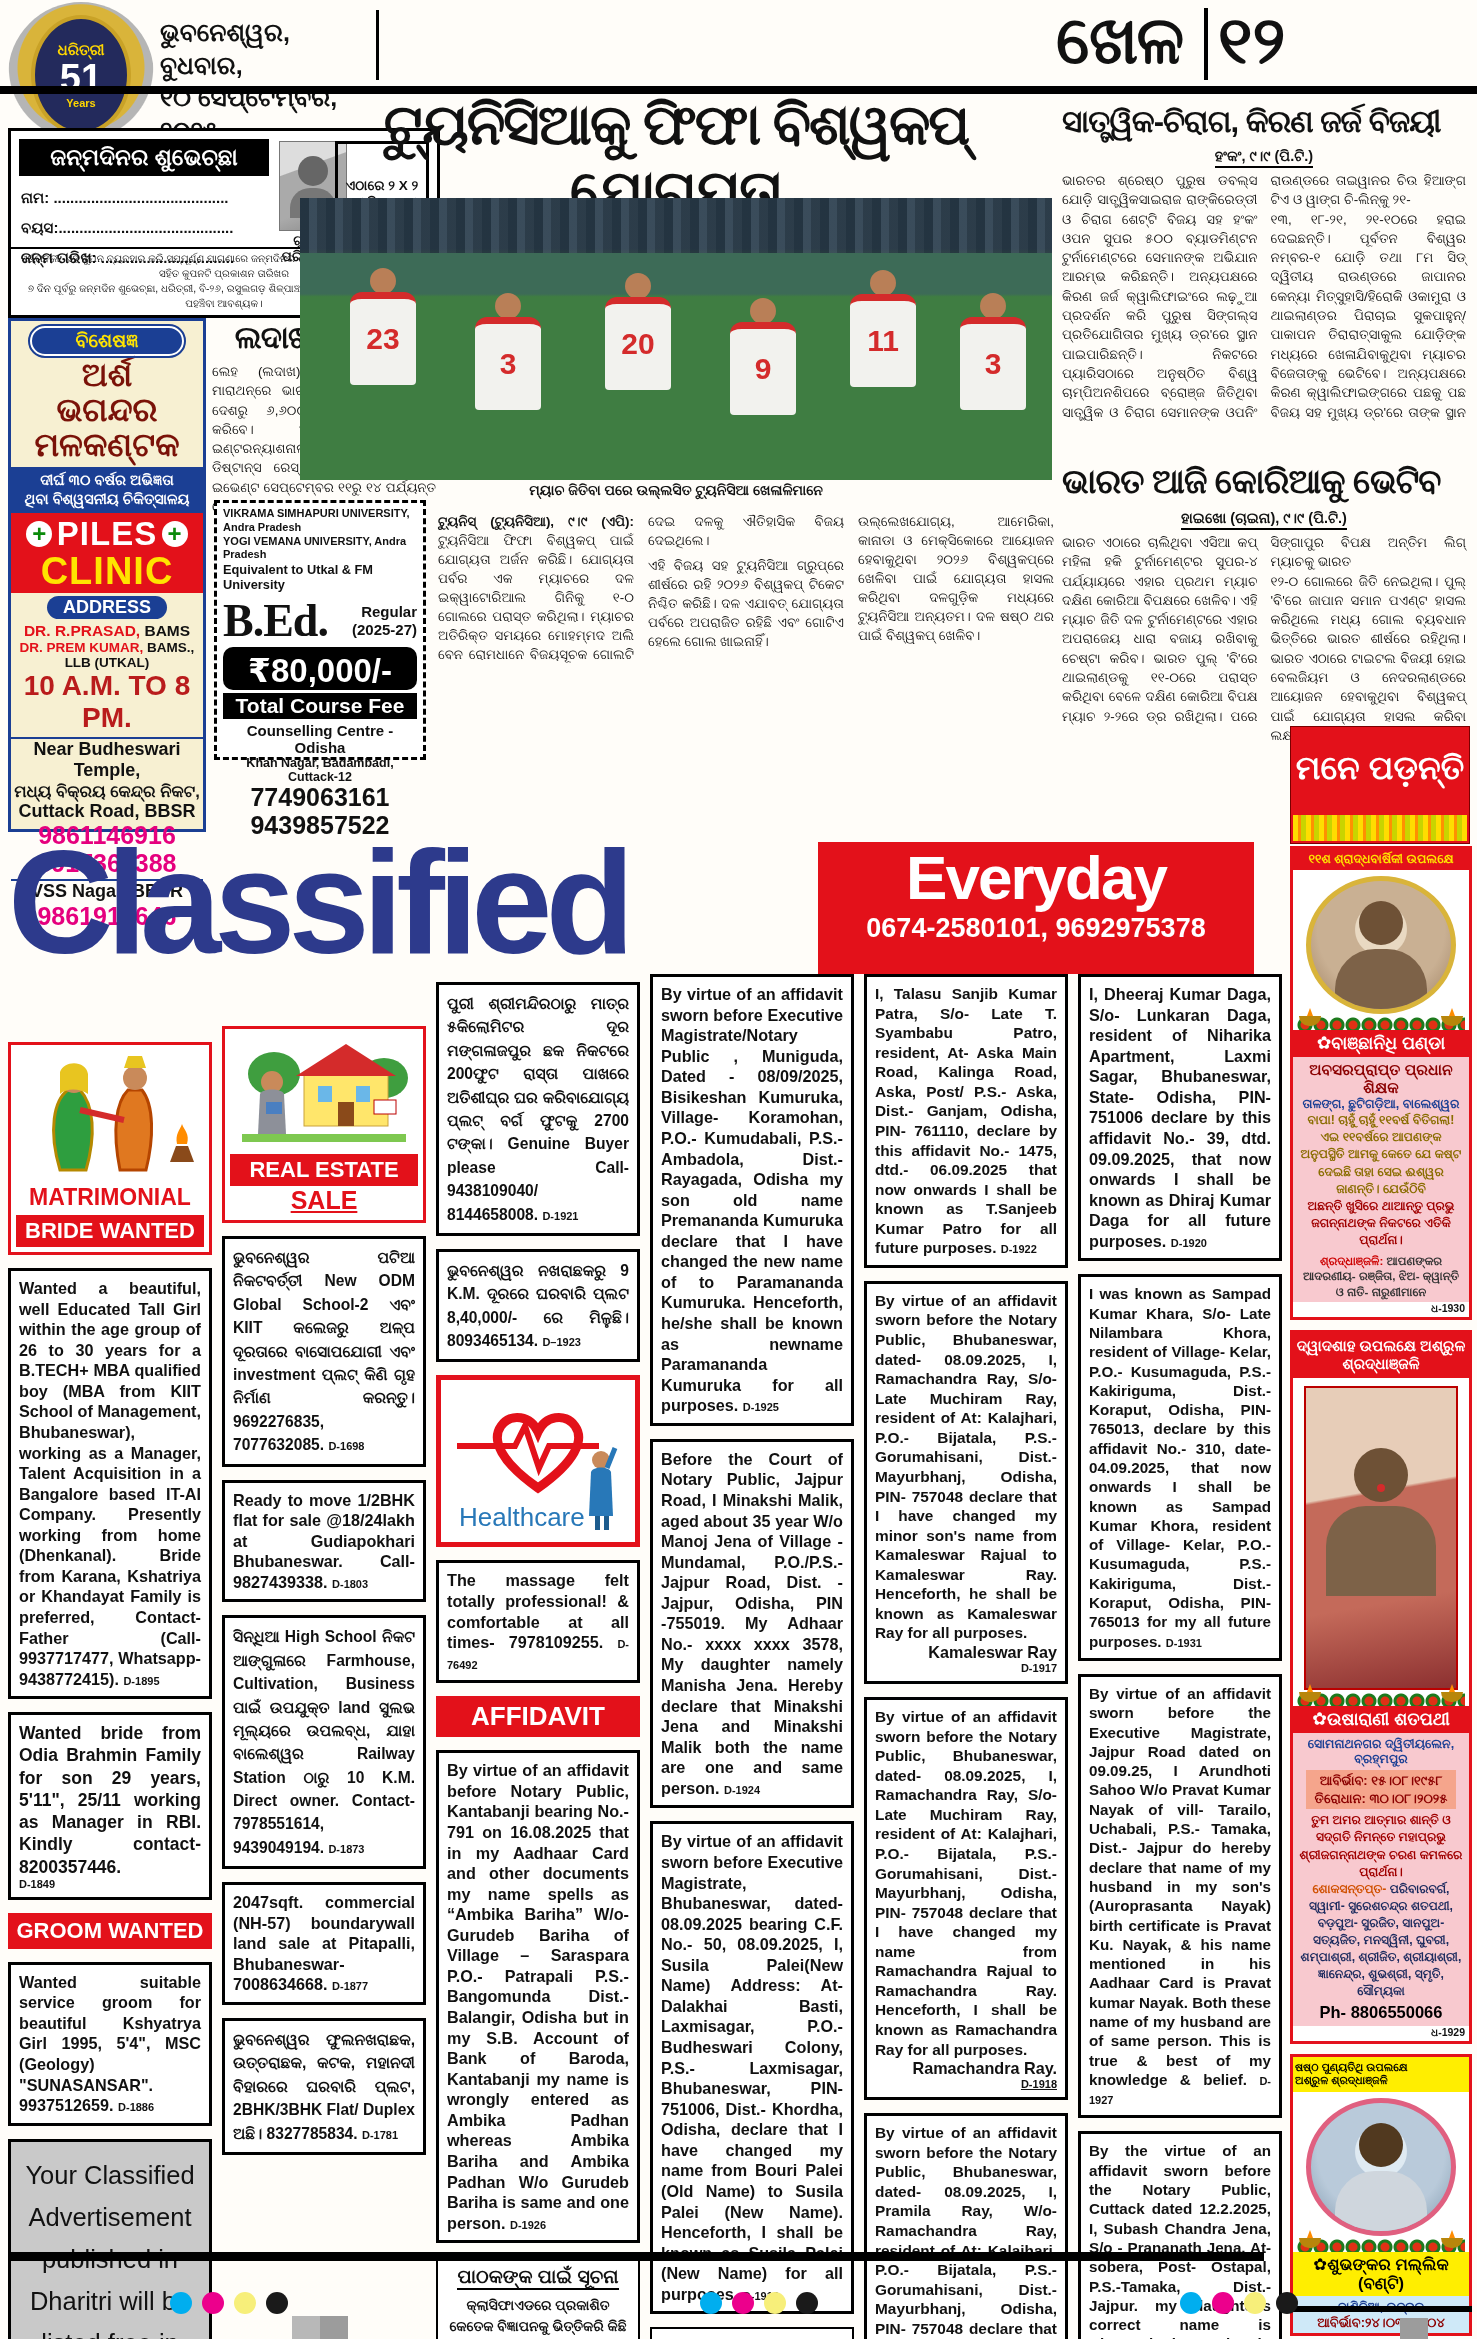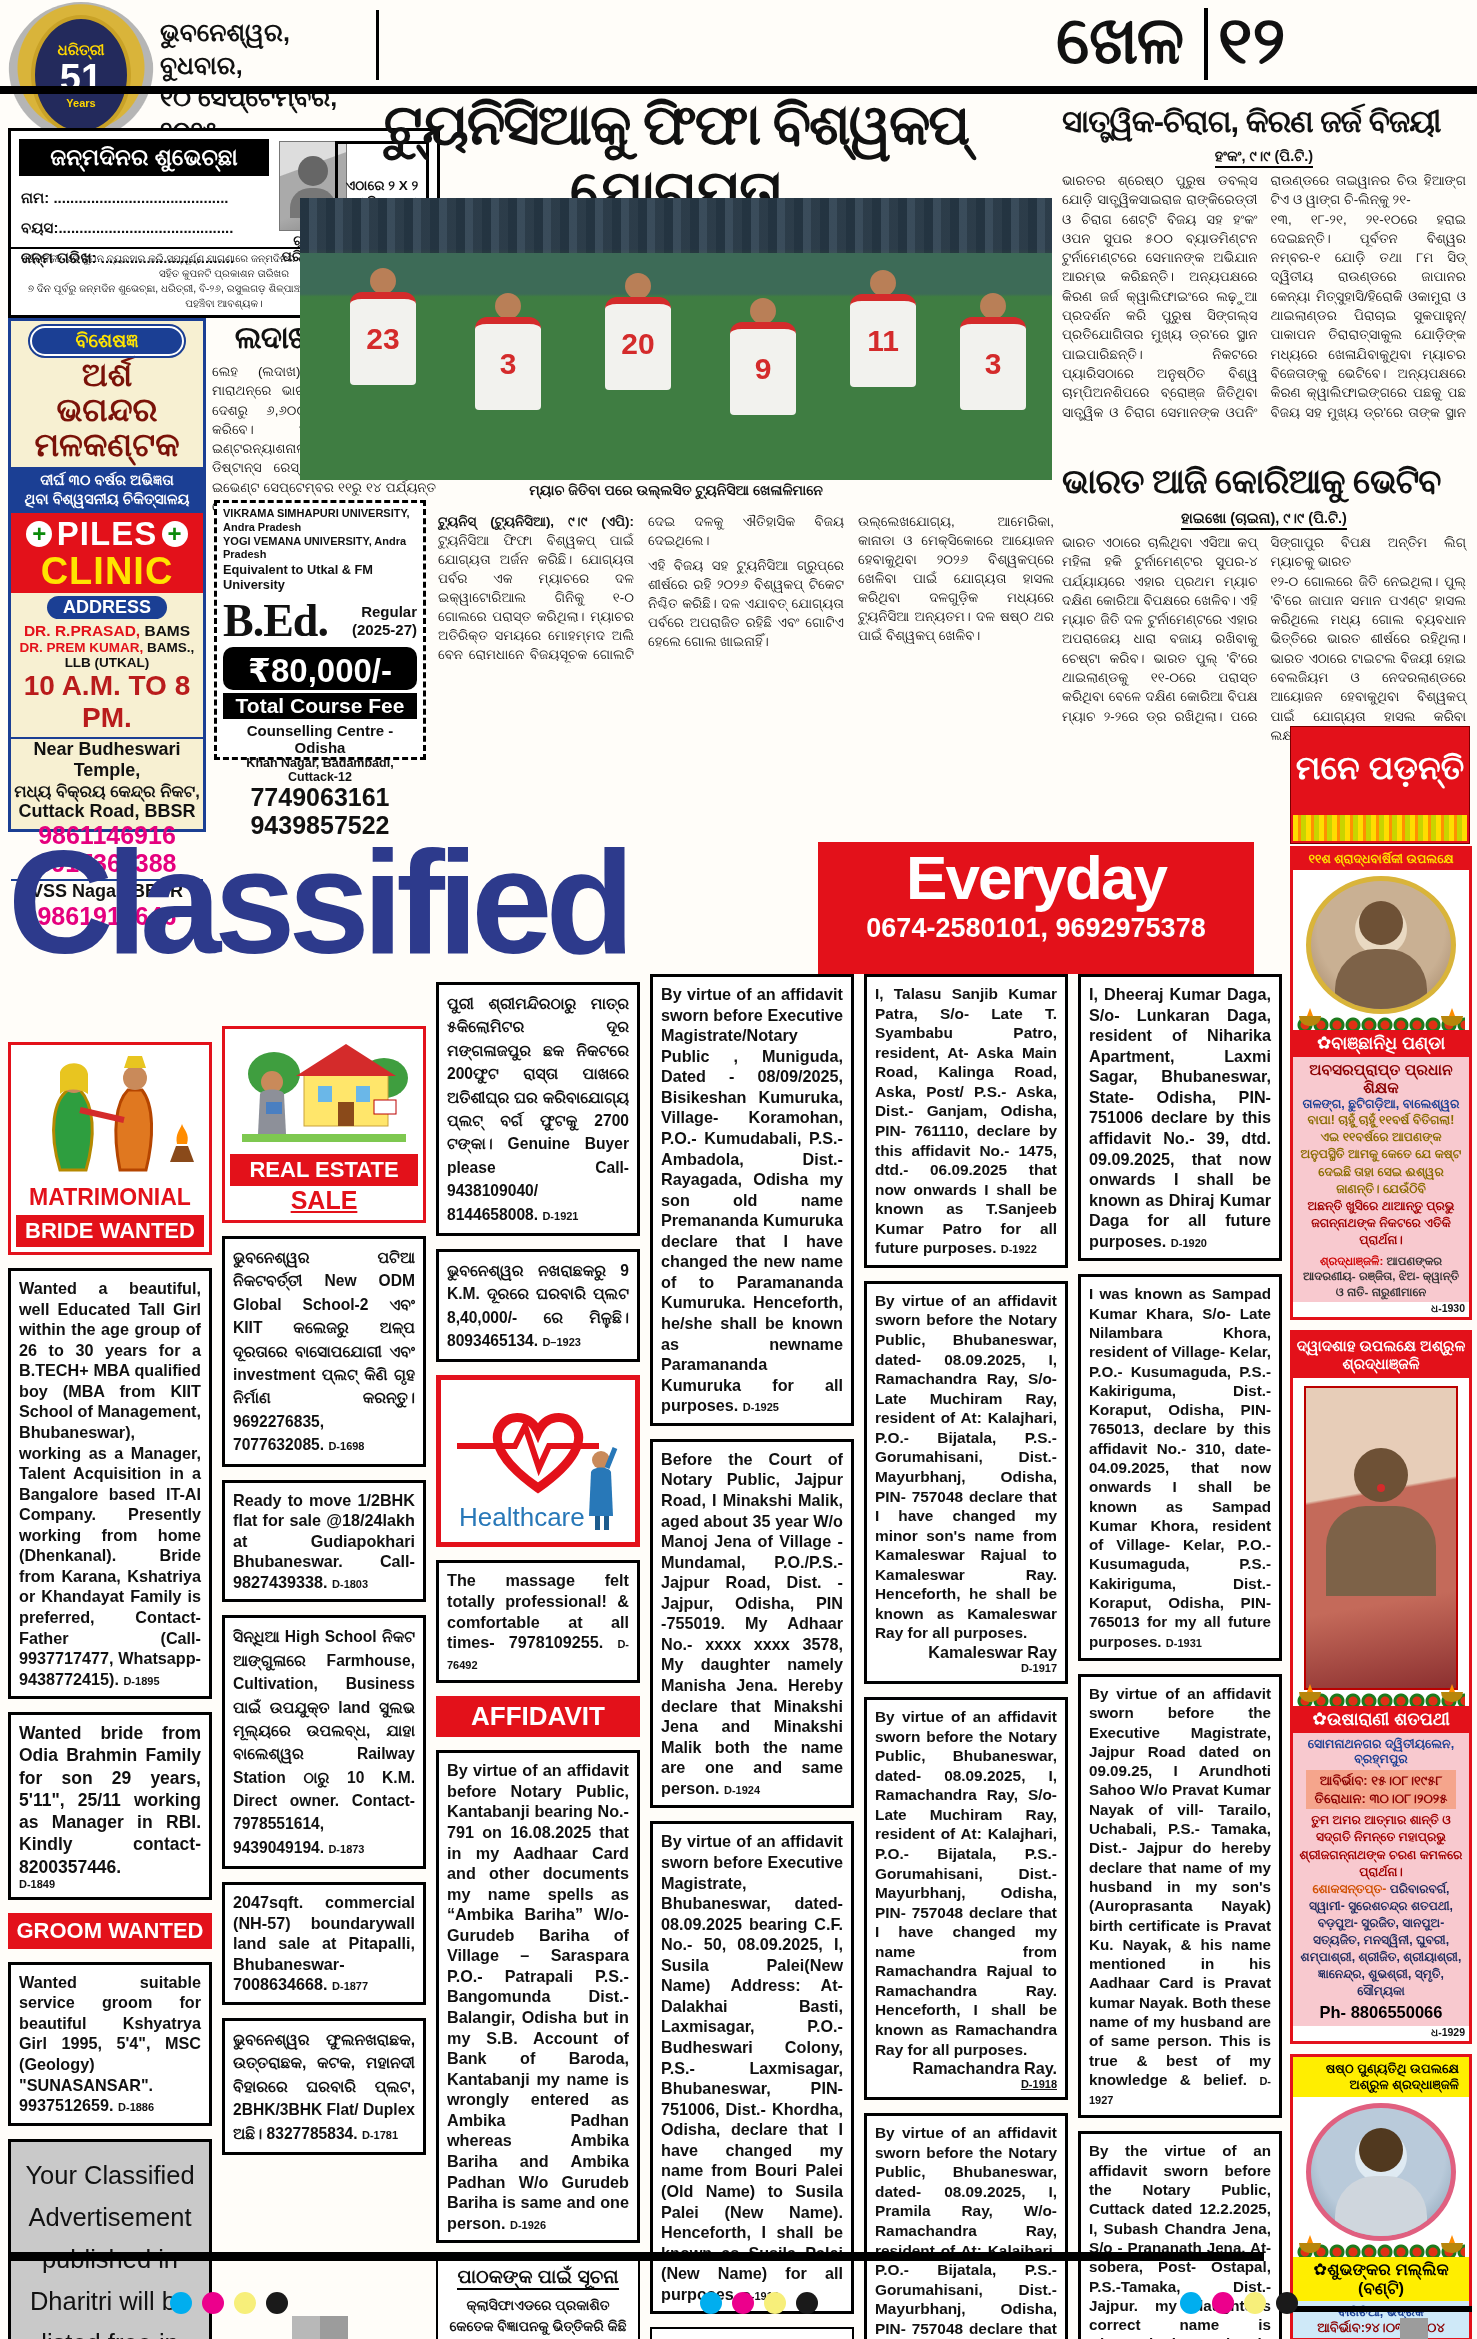--- a/index.html
+++ b/index.html
@@ -123,21 +123,21 @@
   .health{border:5px solid #e3111a;background:#fff;margin-bottom:13px;padding:4px;text-align:center;}
   .centerbox{border:2px solid #000;background:#fff;padding:8px 6px;margin-bottom:13px;text-align:center;}
   .notice-h{font-size:19px;font-weight:900;border-bottom:2px solid #000;display:inline-block;margin-bottom:6px;}
   .notice-b{font-size:13.8px;font-weight:bold;line-height:1.5;}
   .email-b{font-size:20px;font-weight:900;}
   
   .obitcol{position:absolute;left:1290px;top:846px;width:182px;}
   .obox{border:3px solid #e3111a;background:#fff;margin-bottom:10px;overflow:hidden;}
   .ob-occ{background:#e3111a;color:#ffe400;font-size:12.5px;font-weight:900;text-align:center;padding:3px 2px;}
   .ob-occ2{background:#e3111a;color:#fff;font-size:15px;font-weight:900;text-align:center;padding:4px 2px;line-height:1.25;}
-  .ob-occ3{background:#ffee00;color:#000;font-size:13px;font-weight:900;text-align:right;padding:4px 10px;line-height:1.25;}
+  .ob-occ3{background:#ffee00;color:#000;font-size:11px;font-weight:900;text-align:left;padding:4px 2px;line-height:1.25;}
   .ob-photo-oval{width:140px;height:128px;margin:6px auto 0;border-radius:50%;border:5px solid #d9b43a;
       background:radial-gradient(circle at 50% 38%,#e9d9c2 0 24%,#c9b093 25% 60%,#9a7b5c 100%);position:relative;overflow:hidden;}
   .ob-photo-rect{width:150px;height:300px;margin:8px auto 0;border:2px solid #b00;
       background:linear-gradient(170deg,#e7cdb8 0 35%,#c46a5a 36% 70%,#8c3030 100%);position:relative;overflow:hidden;}
   .sil-head{width:44px;height:44px;border-radius:50%;background:#6e5136;margin:20px auto 0;}
   .sil-body{width:92px;height:60px;border-radius:40px 40px 0 0;background:#7d6248;margin:4px auto 0;}
   .flowers{height:18px;margin:2px 4px;background:
       repeating-radial-gradient(circle at 8px 9px,#e03015 0 4px,#1d7a1d 5px 7px,transparent 8px 14px);
       background-size:16px 18px;}
   .diyarow{display:flex;justify-content:space-between;padding:0 6px;margin-top:-20px;position:relative;}

